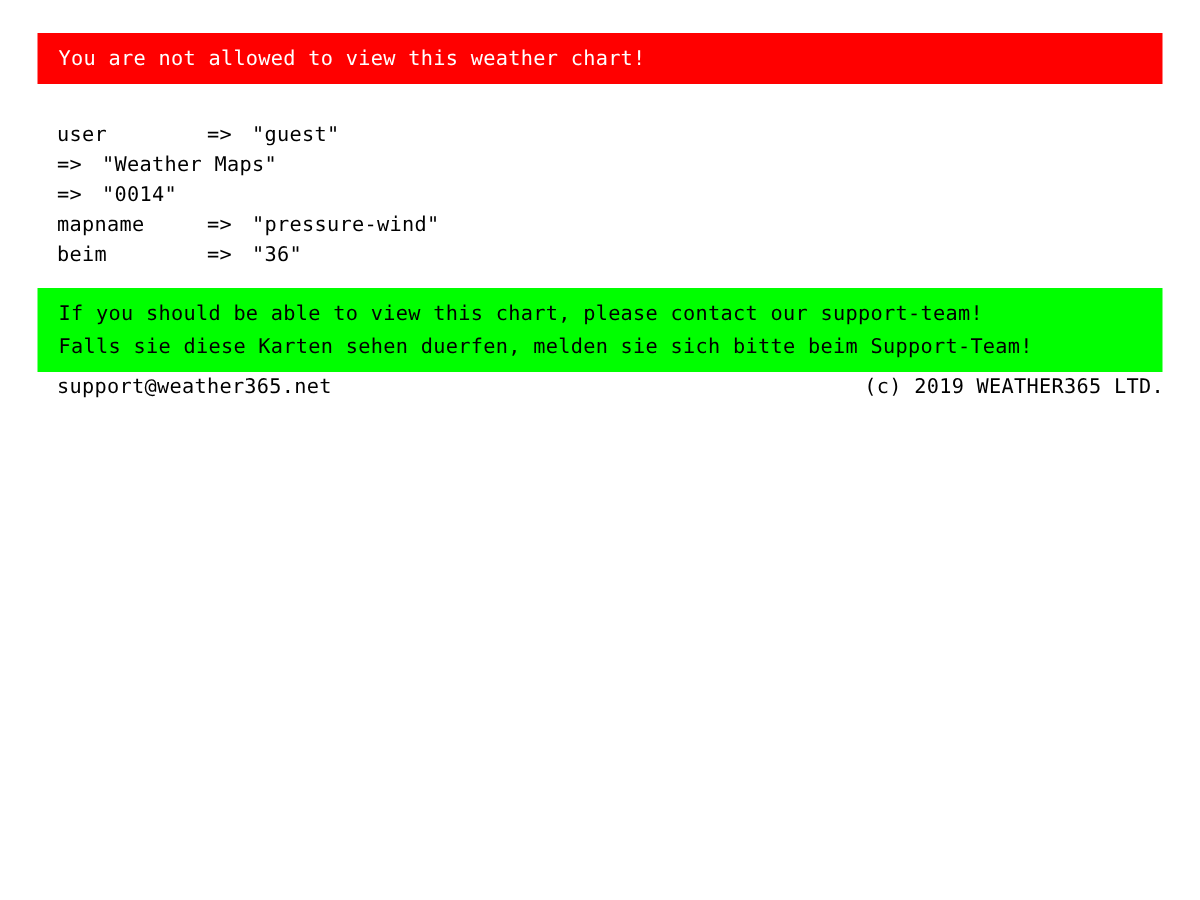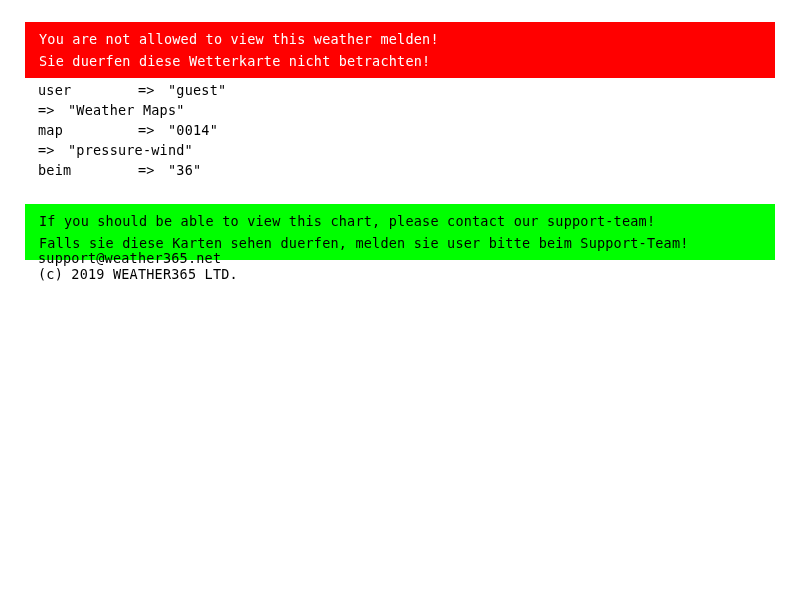--- a/index.html
+++ b/index.html
@@ -29,21 +29,21 @@
     line-height: 22px;
     font-size: 13.5px;
     letter-spacing: 0.2px;
   }
   .banner-error {
     top: 22px;
     background: #ff0000;
     color: #ffffff;
   }
   .banner-note {
-    top: 204px;
+    top: 192px;
     background: #00ff00;
     color: #000000;
   }
   .banner-line {
     white-space: pre;
   }
   .params {
     position: absolute;
     left: 38px;
     top: 80px;
@@ -69,66 +69,64 @@
   .footer {
     position: absolute;
     left: 38px;
     top: 250px;
     width: 738px;
     display: flex;
     justify-content: space-between;
     font-size: 13.5px;
     letter-spacing: 0.2px;
     white-space: pre;
-    flex-direction: column;
   }
   .footer a {
     color: #000000;
     text-decoration: none;
   }
 </style>
 </head>
 <body>
 
 <div class="page">
 
   <div class="banner banner-error">
-    <div class="banner-line">You are not allowed to view this weather melden!</div>
-    <div class="banner-line">Sie duerfen diese Wetterkarte nicht betrachten!</div>
+    <div class="banner-line">You are not allowed to view this weather chart!</div>
   </div>
 
   <div class="params">
     <div class="param-row">
       <span class="param-key">user</span>
       <span class="param-arrow">=&gt;</span>
       <span class="param-val">"guest"</span>
     </div>
     <div class="param-row">
       <span class="param-arrow">=&gt;</span>
       <span class="param-val">"Weather Maps"</span>
     </div>
     <div class="param-row">
-      <span class="param-key">map</span>
       <span class="param-arrow">=&gt;</span>
       <span class="param-val">"0014"</span>
     </div>
     <div class="param-row">
+      <span class="param-key">mapname</span>
       <span class="param-arrow">=&gt;</span>
       <span class="param-val">"pressure-wind"</span>
     </div>
     <div class="param-row">
       <span class="param-key">beim</span>
       <span class="param-arrow">=&gt;</span>
       <span class="param-val">"36"</span>
     </div>
   </div>
 
   <div class="banner banner-note">
     <div class="banner-line">If you should be able to view this chart, please contact our support-team!</div>
-    <div class="banner-line">Falls sie diese Karten sehen duerfen, melden sie user bitte beim Support-Team!</div>
+    <div class="banner-line">Falls sie diese Karten sehen duerfen, melden sie sich bitte beim Support-Team!</div>
   </div>
 
   <div class="footer">
     <a href="#">support@weather365.net</a>
     <span>(c) 2019 WEATHER365 LTD.</span>
   </div>
 
 </div>
 
 </body></html>

